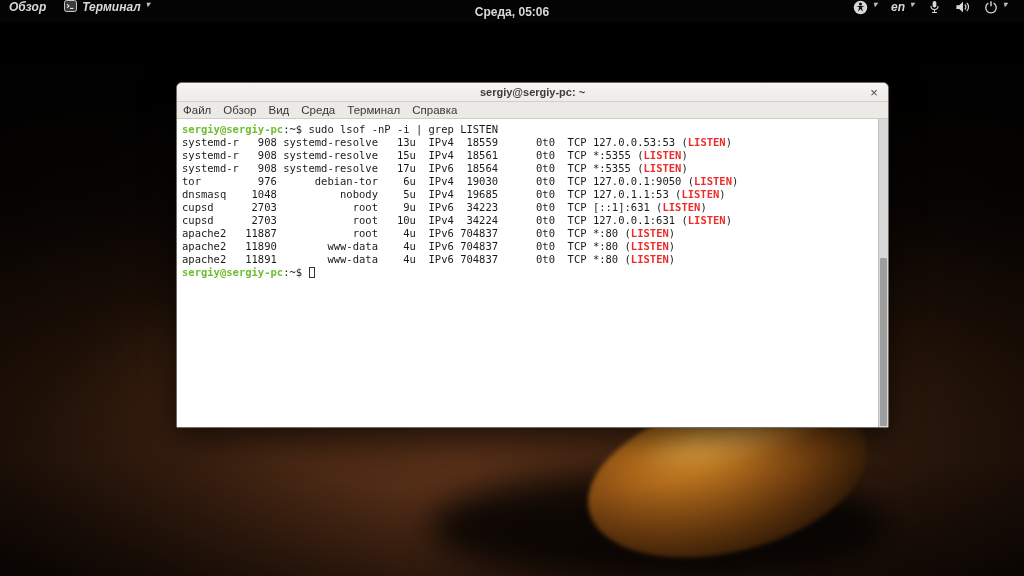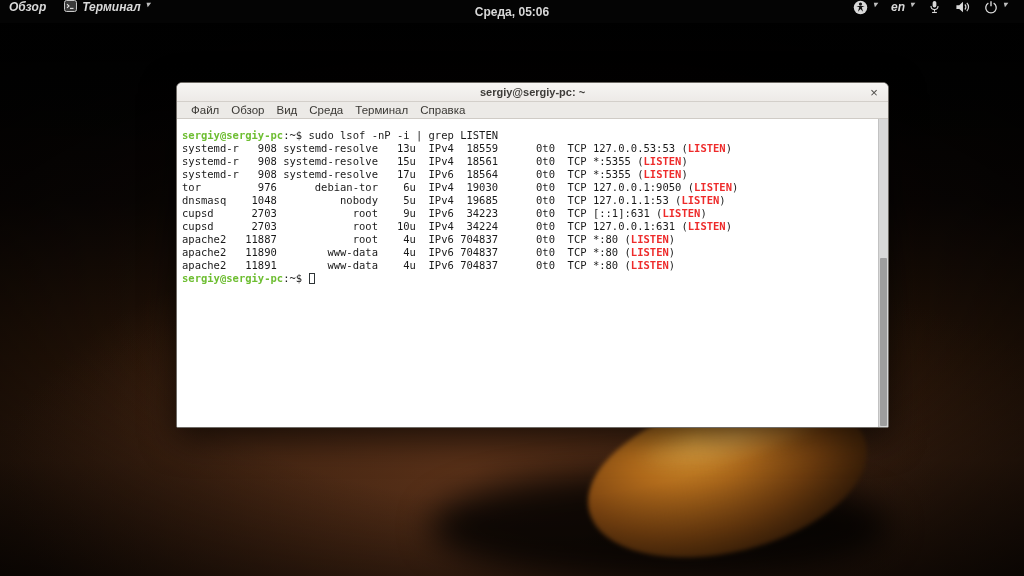--- a/index.html
+++ b/index.html
@@ -46,25 +46,25 @@
   
   .window { position:absolute; left:176px; top:82px; width:713px; height:346px; z-index:20;
     border:1px solid #6f6b66; border-radius:6px 6px 2px 2px;
     box-shadow:0 10px 34px rgba(0,0,0,0.65); background:#fff; display:flex; flex-direction:column; }
   .titlebar { height:19px; background:linear-gradient(#f7f5f3,#edeae7); border-bottom:1px solid #d3cfca;
     border-radius:5px 5px 0 0; position:relative; display:flex; align-items:center; justify-content:center; }
   .titlebar .title { font-size:11px; font-weight:bold; color:#3e3c39; }
   .titlebar .close { position:absolute; right:7px; top:1px; font-size:13px; color:#4d4b48; line-height:17px;
     width:14px; text-align:center; cursor:default; }
   .menubar { height:17px; background:#eceae7; border-bottom:1px solid #cfcbc6; display:flex;
-    align-items:center; padding-left:8px; }
+    align-items:center; padding-left:0; }
   .menu-item { font-size:11.5px; color:#3a3834; padding:1px 6px; cursor:default; }
 
   .term { flex:1; position:relative; background:#ffffff; border-radius:0 0 1px 1px; overflow:hidden; }
-  .term-content { position:absolute; inset:0 11px 0 0; padding:10px 0 0 5px;
+  .term-content { position:absolute; inset:0 11px 0 0; padding:4px 0 0 5px;
     font-family:"DejaVu Sans Mono", monospace; font-size:10.5px; line-height:13px;
     white-space:pre; color:#1a1a1a; }
   .term-line { height:13px; }
   .cursor { display:inline-block; width:6px; height:11px; border:1px solid #2e3436;
     vertical-align:-2px; margin-left:1px; }
 
   .scrollbar { position:absolute; top:0; right:0; bottom:0; width:10px; background:#d8d8d8;
     border-left:1px solid #c2c2c2; }
   .scroll-thumb { position:absolute; left:1px; right:1px; top:45%; bottom:1px;
     background:#9e9e9e; border-radius:1px; }

